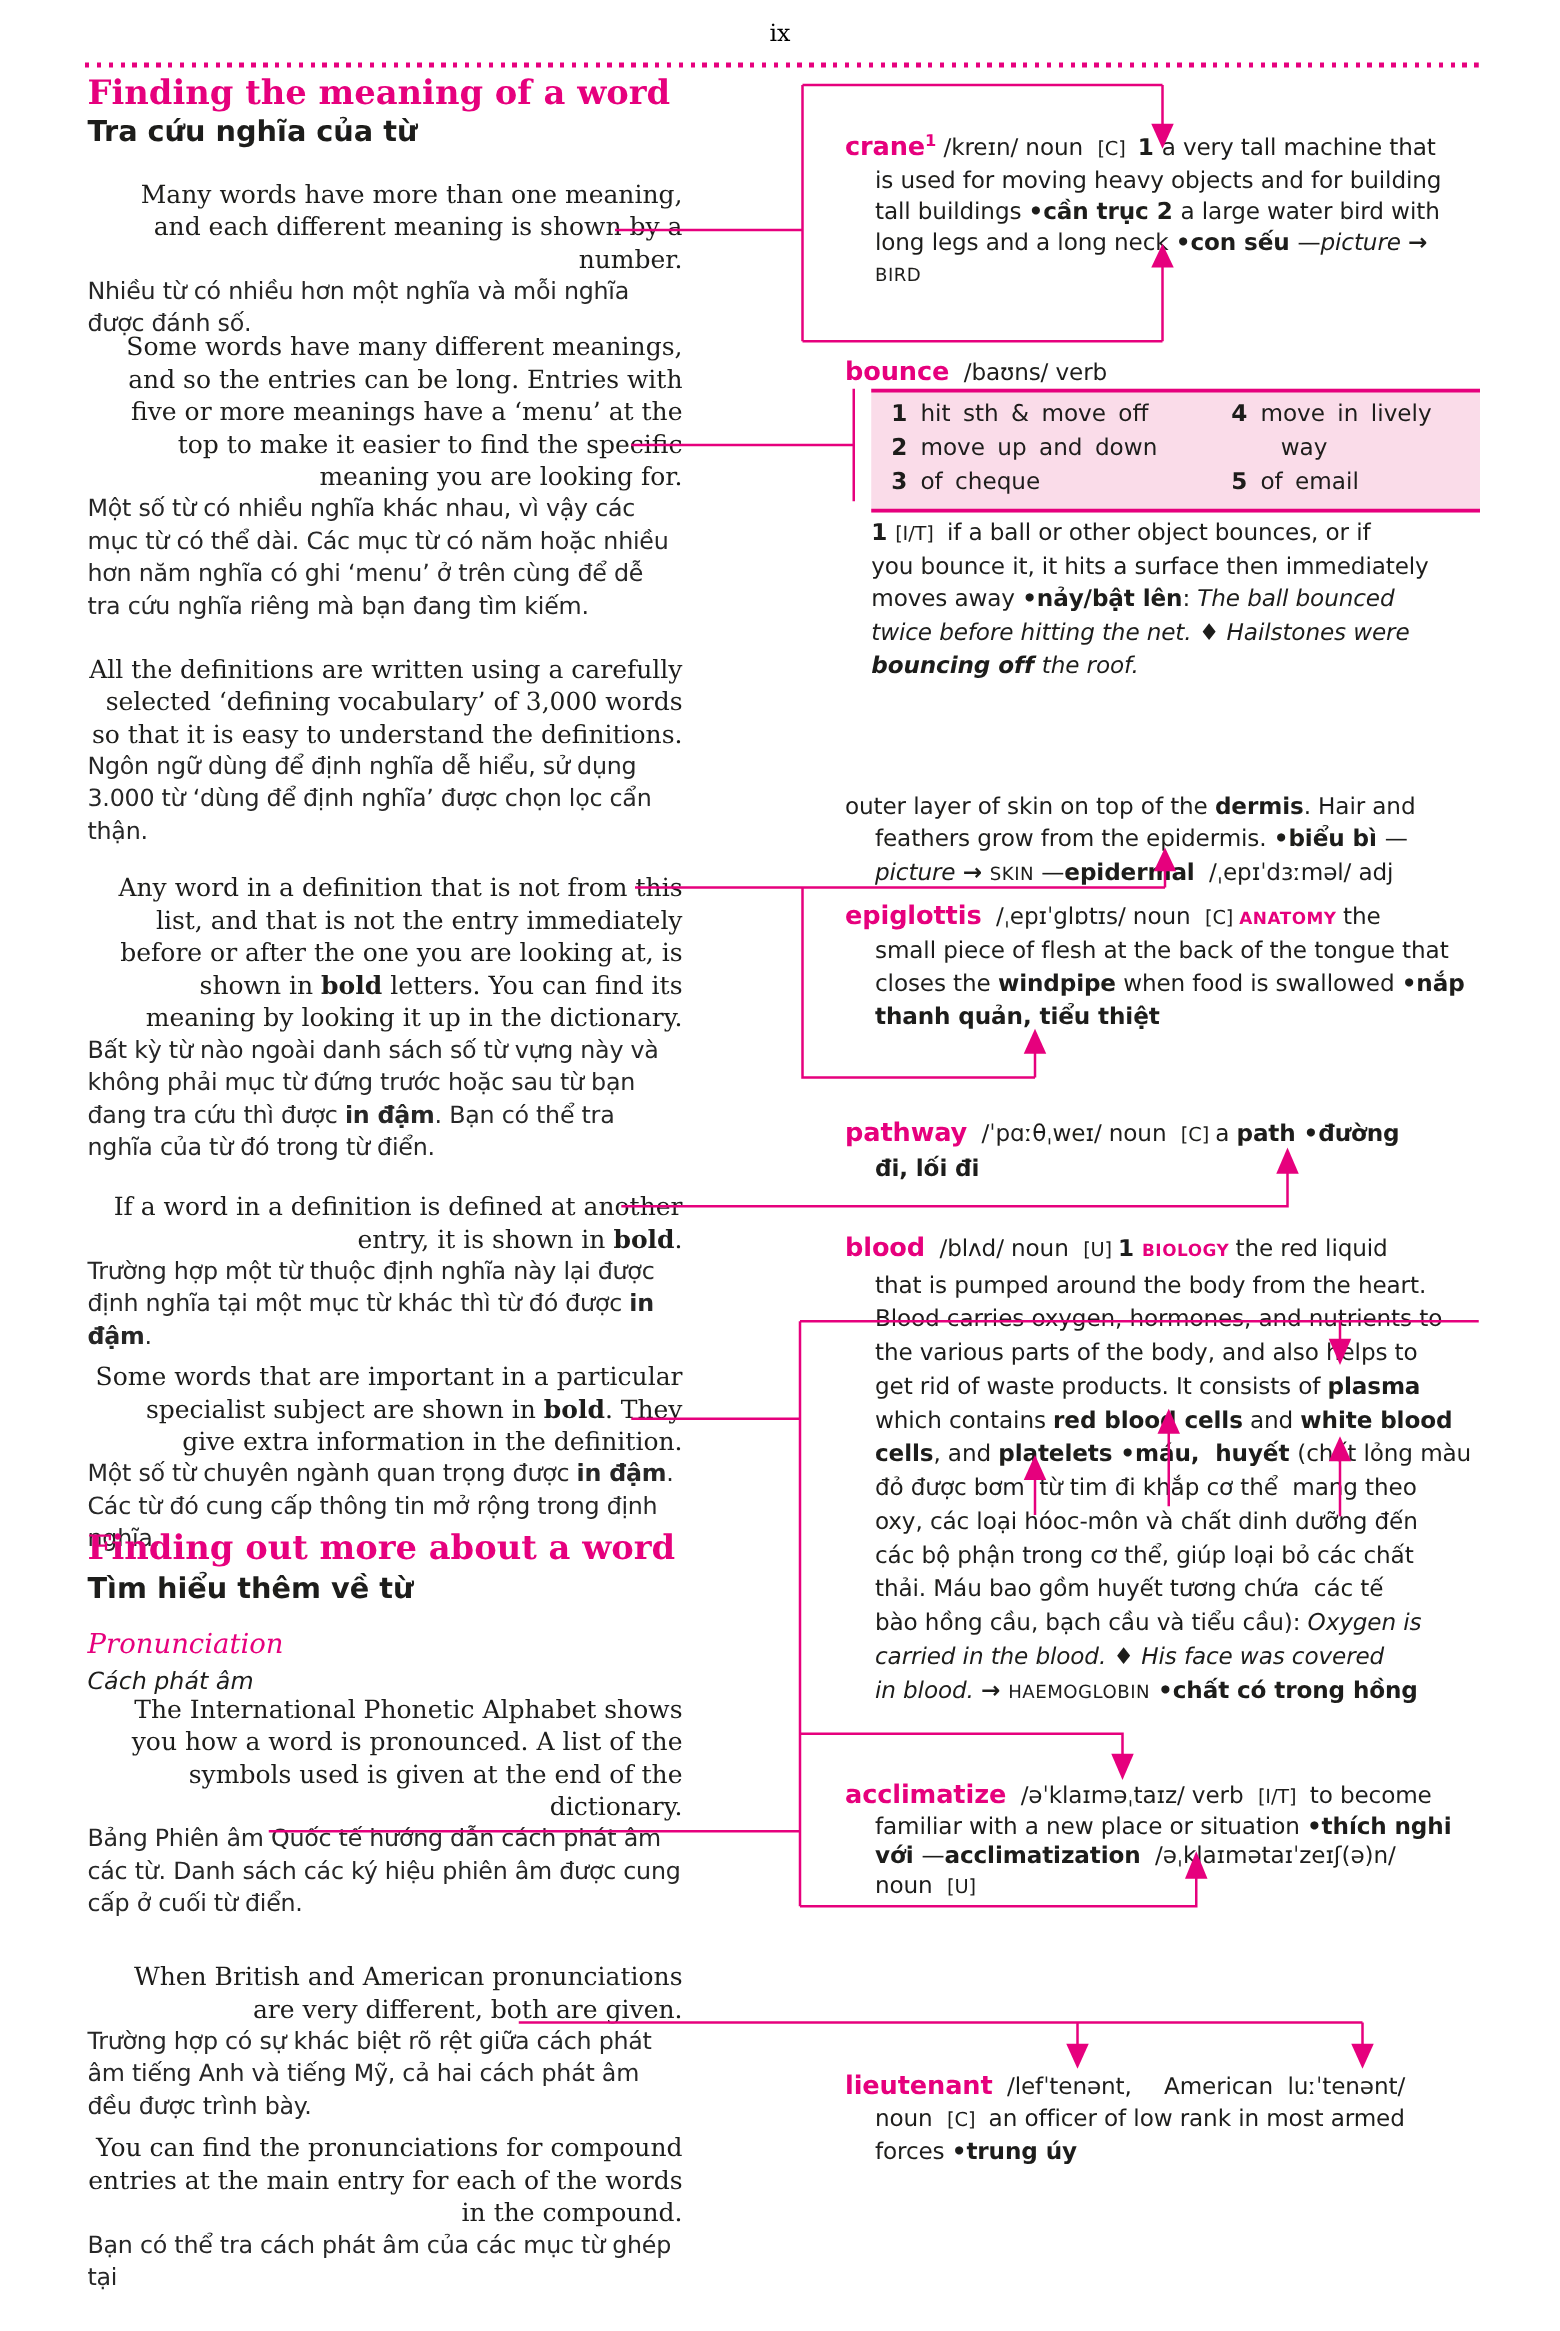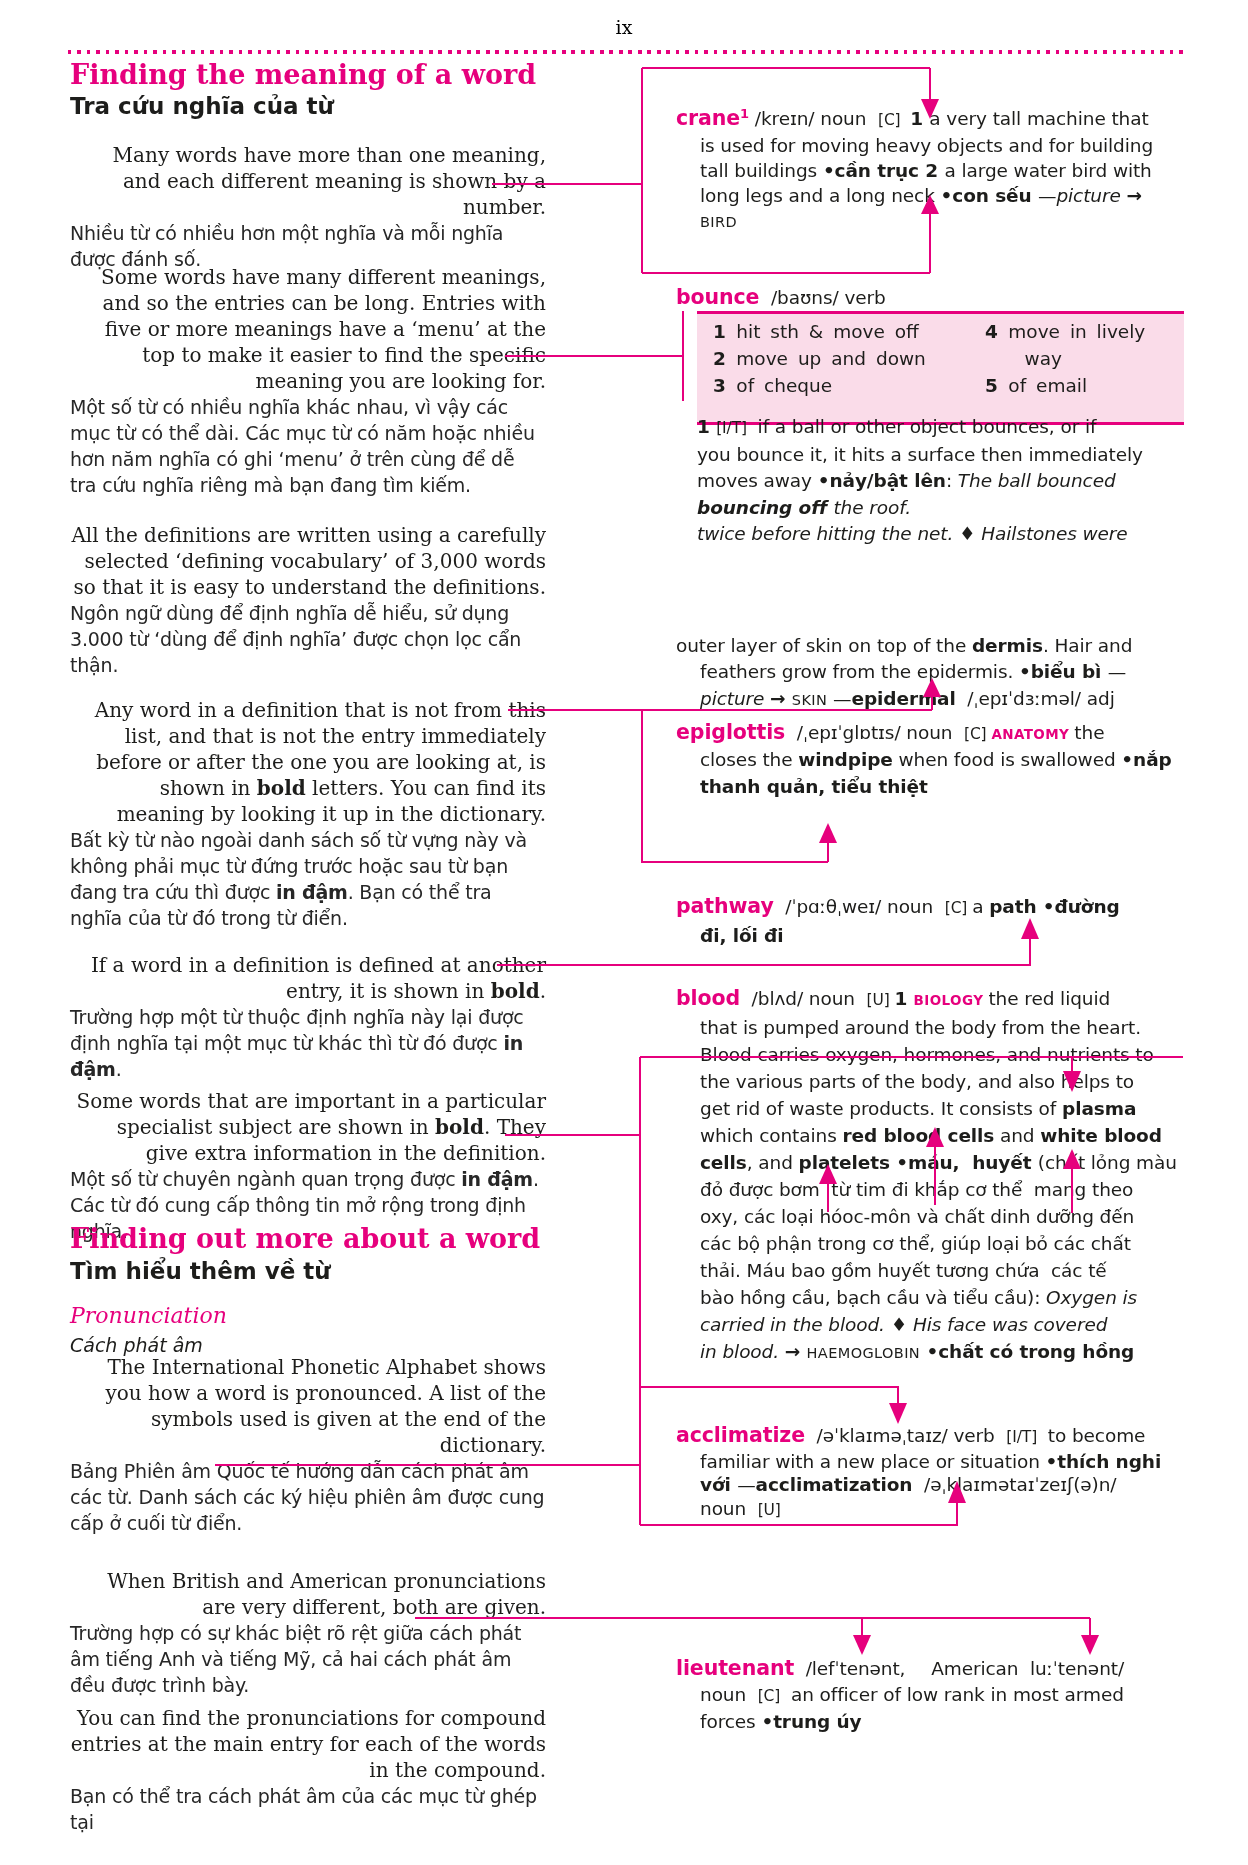--- a/index.html
+++ b/index.html
@@ -38,21 +38,21 @@
   .sg-b{font-weight:bold;}
   .sg-vn{font-weight:bold;}
   .sg-ex{font-style:italic;}
   .sg-exb{font-style:italic;font-weight:bold;}
   .sg-xref{font-size:14.5px;letter-spacing:.4px;}
   .sg-pic{font-style:italic;}
   .sg-arr{font-weight:bold;}
   .sg-am{margin-left:20px;}
   .sg-mtx{}
 
-  .menu-box{position:absolute;left:697px;top:311px;width:487px;height:114px;
+  .menu-box{position:absolute;left:697px;top:311px;width:487px;height:99px;
             background:var(--menubg);border-top:3px solid var(--accent);
             border-bottom:3px solid var(--accent);box-sizing:border-box;}
   .menu-col{position:absolute;top:4px;font-size:18.5px;line-height:27px;word-spacing:4px;white-space:pre;}
 
   svg.overlay{position:absolute;left:0;top:0;pointer-events:none;}
 </style>
 </head>
 <body>
 
 <div class="page">
@@ -126,32 +126,33 @@
 
   <div class="menu-box">
     <div class="menu-col" style="left:16px;"><div class="eline"><span class="sg-num">1 </span><span class="sg-mtx">hit sth &amp; move off</span></div><div class="eline"><span class="sg-num">2 </span><span class="sg-mtx">move up and down</span></div><div class="eline"><span class="sg-num">3 </span><span class="sg-mtx">of cheque</span></div></div>
     <div class="menu-col" style="left:288px;"><div class="eline"><span class="sg-num">4 </span><span class="sg-mtx">move in lively</span></div><div class="eline"><span class="sg-mtx">    way</span></div><div class="eline"><span class="sg-num">5 </span><span class="sg-mtx">of email</span></div></div>
   </div>
 
   <div class="entry" style="left:697px;top:414px;line-height:26.5px;">
       <div class="eline"><span class="sg-num">1 </span><span class="sg-gram">[I/T] </span><span class="sg-txt"> if a ball or other object bounces, or if</span></div>
       <div class="eline"><span class="sg-txt">you bounce it, it hits a surface then immediately</span></div>
       <div class="eline"><span class="sg-txt">moves away </span><span class="sg-vn">•nảy/bật lên</span><span class="sg-txt">: </span><span class="sg-ex">The ball bounced</span></div>
+      <div class="eline"><span class="sg-ex">twice before hitting the net. ♦ Hailstones were</span></div>
       <div class="eline"><span class="sg-exb">bouncing off </span><span class="sg-ex">the roof.</span></div>
-      <div class="eline"><span class="sg-ex">twice before hitting the net. ♦ Hailstones were</span></div>
     </div>
 
   <div class="entry hang" style="left:676px;top:633px;line-height:26.3px;">
       <div class="eline"><span class="sg-txt">outer layer of skin on top of the </span><span class="sg-b">dermis</span><span class="sg-txt">. Hair and</span></div>
       <div class="eline"><span class="sg-txt">feathers grow from the epidermis. </span><span class="sg-vn">•biểu bì </span><span class="sg-txt">—</span></div>
       <div class="eline"><span class="sg-pic">picture </span><span class="sg-arr">→ </span><span class="sg-xref">SKIN</span><span class="sg-txt"> —</span><span class="sg-b">epidermal</span><span class="sg-pron">  /ˌepɪˈdɜːməl/ </span><span class="sg-pos">adj</span></div>
     </div>
 
   <div class="entry hang" style="left:676px;top:719px;line-height:26.3px;">
       <div class="eline"><span class="sg-hw">epiglottis</span><span class="sg-pron">  /ˌepɪˈglɒtɪs/ </span><span class="sg-pos">noun  </span><span class="sg-gram">[C] </span><span class="sg-subj">ANATOMY </span><span class="sg-txt">the</span></div>
+      <div class="eline"><span class="sg-txt">small piece of flesh at the back of the tongue that</span></div>
       <div class="eline"><span class="sg-txt">closes the </span><span class="sg-b">windpipe</span><span class="sg-txt"> when food is swallowed </span><span class="sg-vn">•nắp</span></div>
       <div class="eline"><span class="sg-vn">thanh quản, tiểu thiệt</span></div>
     </div>
 
   <div class="entry hang" style="left:676px;top:893px;line-height:27px;">
       <div class="eline"><span class="sg-hw">pathway</span><span class="sg-pron">  /ˈpɑːθˌweɪ/ </span><span class="sg-pos">noun  </span><span class="sg-gram">[C] </span><span class="sg-txt">a </span><span class="sg-b">path</span><span class="sg-vn"> •đường</span></div>
       <div class="eline"><span class="sg-vn">đi, lối đi</span></div>
     </div>
 
   <div class="entry hang" style="left:676px;top:985px;line-height:27px;">

